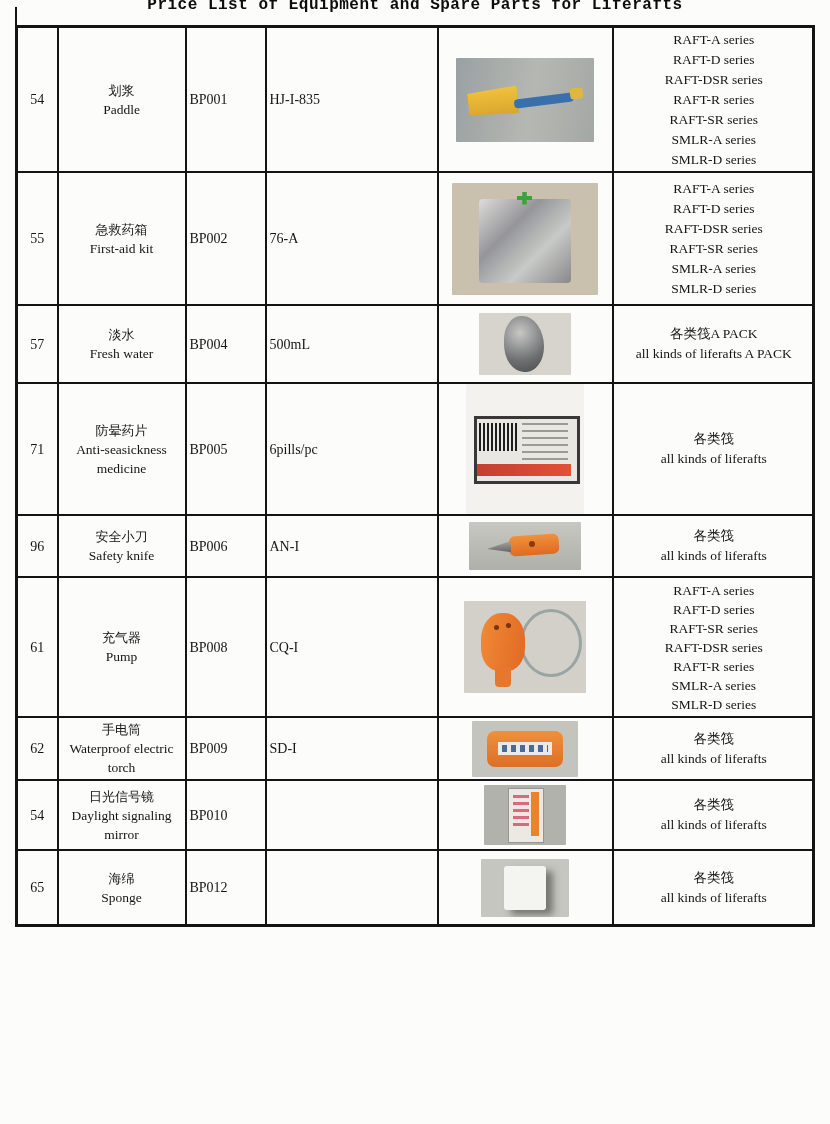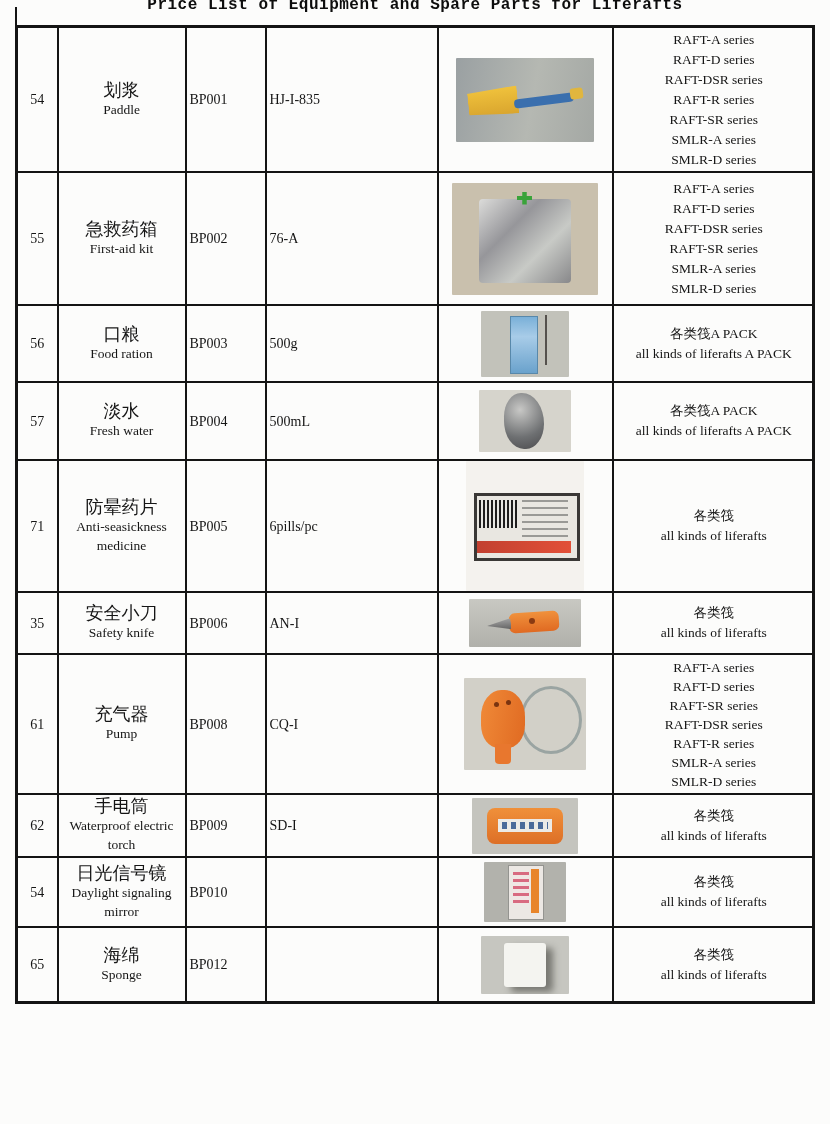--- a/index.html
+++ b/index.html
@@ -21,21 +21,21 @@
     border:3px solid #141414;
   }
   td{
     border:2px solid #141414;
     vertical-align:middle;
     font-size:13.5px;line-height:19px;
     padding:1px 3px;overflow:hidden;
   }
   td.c-no{text-align:center;font-size:14px;}
   td.c-name{text-align:center;}
-  td.c-name .cn{font-size:18px;}
+  td.c-name .cn{font-size:13px;}
   td.c-code{font-size:14px;margin-left:34px;}
   td.c-model{font-size:14px;}
   td.c-photo{padding:0;}
   td.c-app{white-space:pre-line;line-height:20px;padding-left:5px;text-align:center;}
   tr.r54 td{height:141px;} tr.r55 td{height:129px;}
   tr.r56 td{height:73px;}  tr.r57 td{height:74px;}
   tr.r58 td{height:128px;} tr.r59 td{height:58px;}
   tr.r60 td{height:66px;}  tr.r61 td{height:136px;}
   tr.r62 td{height:59px;}  tr.r63 td{height:66px;}
   tr.r64 td{height:63px;}  tr.r65 td{height:71px;}
@@ -167,37 +167,20 @@
         </div>
       </td>
       <td class="c-app">RAFT-A series
 RAFT-D series
 RAFT-DSR series
 RAFT-SR series
 SMLR-A series
 SMLR-D series</td>
     </tr>
 
-    <tr class="r56">
-      <td class="c-no">56</td>
-      <td class="c-name">
-        <div class="cn">口粮</div>
-        <div class="en">Food ration</div>
-      </td>
-      <td class="c-code">BP003</td>
-      <td class="c-model">500g</td>
-      <td class="c-photo">
-        <div class="photo p56">
-          <i class="pack"></i>
-          <i class="wire"></i>
-        </div>
-      </td>
-      <td class="c-app">各类筏A PACK
-all kinds of liferafts A PACK</td>
-    </tr>
 
     <tr class="r57">
       <td class="c-no">57</td>
       <td class="c-name">
         <div class="cn">淡水</div>
         <div class="en">Fresh water</div>
       </td>
       <td class="c-code">BP004</td>
       <td class="c-model">500mL</td>
       <td class="c-photo">
@@ -223,21 +206,21 @@
           <i class="bars"></i>
           <i class="text"></i>
           <i class="band"></i>
         </div>
       </td>
       <td class="c-app">各类筏
 all kinds of liferafts</td>
     </tr>
 
     <tr class="r59">
-      <td class="c-no">35</td>
+      <td class="c-no">96</td>
       <td class="c-name">
         <div class="cn">安全小刀</div>
         <div class="en">Safety knife</div>
       </td>
       <td class="c-code">BP006</td>
       <td class="c-model">AN-I</td>
       <td class="c-photo">
         <div class="photo p59">
           <i class="body"></i>
           <i class="blade"></i>

